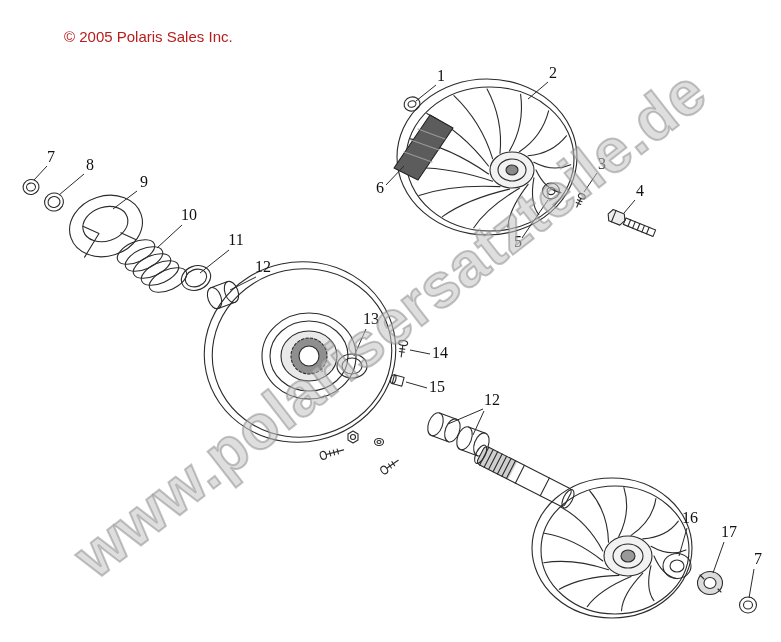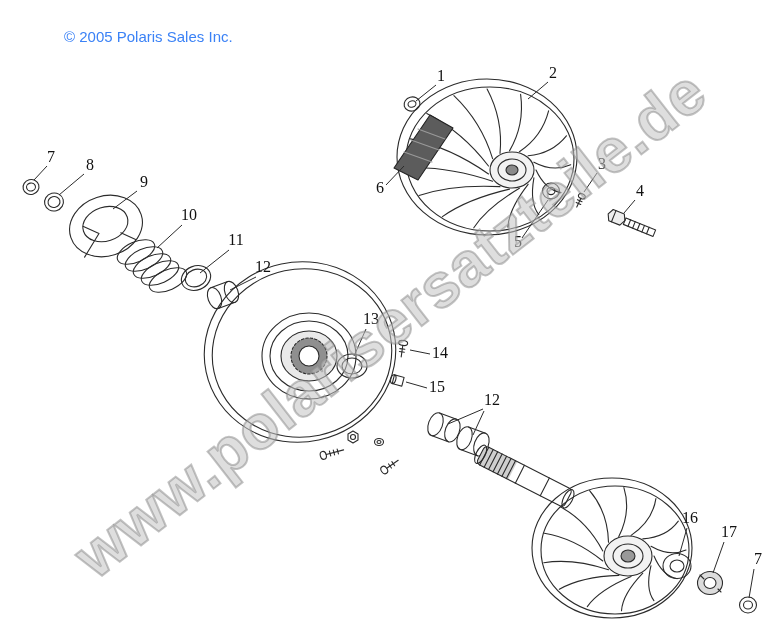--- a/index.html
+++ b/index.html
@@ -2,21 +2,21 @@
 <html><head>
 <meta charset="utf-8">
 <style>
   html,body{margin:0;padding:0;background:#ffffff;}
   .page{
     position:relative;width:781px;height:642px;background:#ffffff;
     overflow:hidden;font-family:"Liberation Sans",sans-serif;
   }
   .copyright{
     position:absolute;left:64px;top:28px;z-index:3;
-    font-size:15px;color:#3b82f6;
+    font-size:15px;color:#b91c1c;
   }
   .diagram-svg{position:absolute;left:0;top:0;z-index:2;}
   .art{stroke:#2b2b2b;fill:none;stroke-width:1.1;stroke-linecap:round;stroke-linejoin:round;}
   .leader{stroke:#2b2b2b;stroke-width:1;fill:none;}
   .callout{
     font-family:"Liberation Serif",serif;font-size:16px;
     fill:#111;stroke:none;
   }
   .watermark{
     position:absolute;left:-110px;top:288px;width:1000px;z-index:5;

